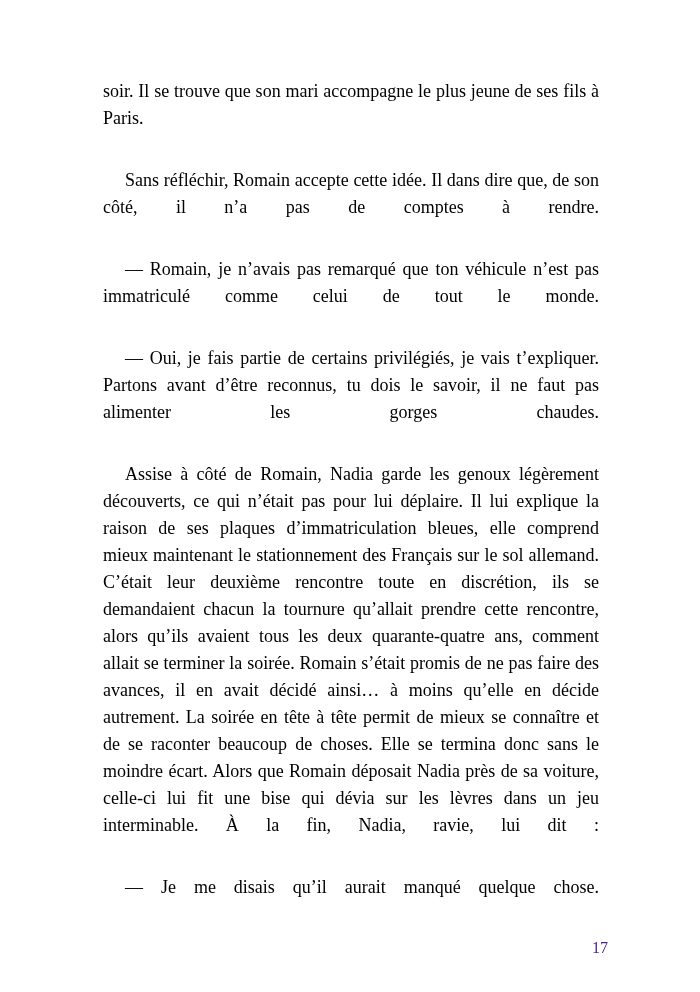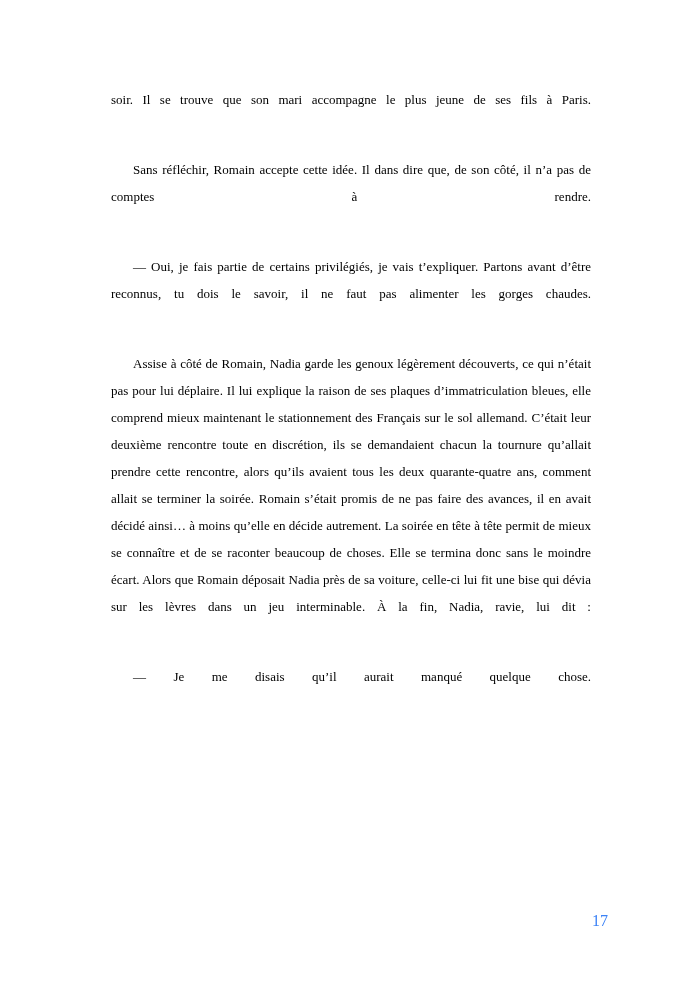--- a/index.html
+++ b/index.html
@@ -16,24 +16,24 @@
     overflow: hidden;
     box-sizing: border-box;
   }
   .text-block {
     position: absolute;
     left: 95px;
     top: 70px;
     width: 512px;
   }
   p.para {
-    margin: 16px;
+    margin: 8px;
     padding: 0;
     font-family: "Liberation Serif", "DejaVu Serif", serif;
-    font-size: 13px;
+    font-size: 18px;
     line-height: 27px;
     color: #000000;
     text-align: justify;
     text-justify: inter-word;
     -webkit-hyphens: none;
     hyphens: none;
     text-indent: 22px;
     word-spacing: 0.1px;
   }
   p.para.flush {
@@ -41,35 +41,36 @@
   }
   
   p.para::after {
     content: "";
     display: inline-block;
     width: 100%;
   }
   .page-number {
     position: absolute;
     right: 92px;
-    top: 912px;
+    top: 939px;
     font-family: "Liberation Serif", "DejaVu Serif", serif;
     font-size: 16px;
-    color: #3b82f6;
+    color: #4c1d95;
     text-align: right;
   }
 </style>
 </head>
 <body>
 
 <div class="page">
 
   <div class="text-block">
     <p class="para flush">soir. Il se trouve que son mari accompagne le plus jeune de ses fils à Paris.</p>
     <p class="para">Sans réfléchir, Romain accepte cette idée. Il dans dire que, de son côté, il n’a pas de comptes à rendre.</p>
+    <p class="para">— Romain, je n’avais pas remarqué que ton véhicule n’est pas immatriculé comme celui de tout le monde.</p>
     <p class="para">— Oui, je fais partie de certains privilégiés, je vais t’expliquer. Partons avant d’être reconnus, tu dois le savoir, il ne faut pas alimenter les gorges chaudes.</p>
     <p class="para">Assise à côté de Romain, Nadia garde les genoux légèrement découverts, ce qui n’était pas pour lui déplaire. Il lui explique la raison de ses plaques d’immatriculation bleues, elle comprend mieux maintenant le stationnement des Français sur le sol allemand. C’était leur deuxième rencontre toute en discrétion, ils se demandaient chacun la tournure qu’allait prendre cette rencontre, alors qu’ils avaient tous les deux quarante-quatre ans, comment allait se terminer la soirée. Romain s’était promis de ne pas faire des avances, il en avait décidé ainsi… à moins qu’elle en décide autrement. La soirée en tête à tête permit de mieux se connaître et de se raconter beaucoup de choses. Elle se termina donc sans le moindre écart. Alors que Romain déposait Nadia près de sa voiture, celle-ci lui fit une bise qui dévia sur les lèvres dans un jeu interminable. À la fin, Nadia, ravie, lui dit :</p>
     <p class="para">— Je me disais qu’il aurait manqué quelque chose.</p>
 
   </div>
 
   <div class="page-number">17</div>
 
 </div>
 

